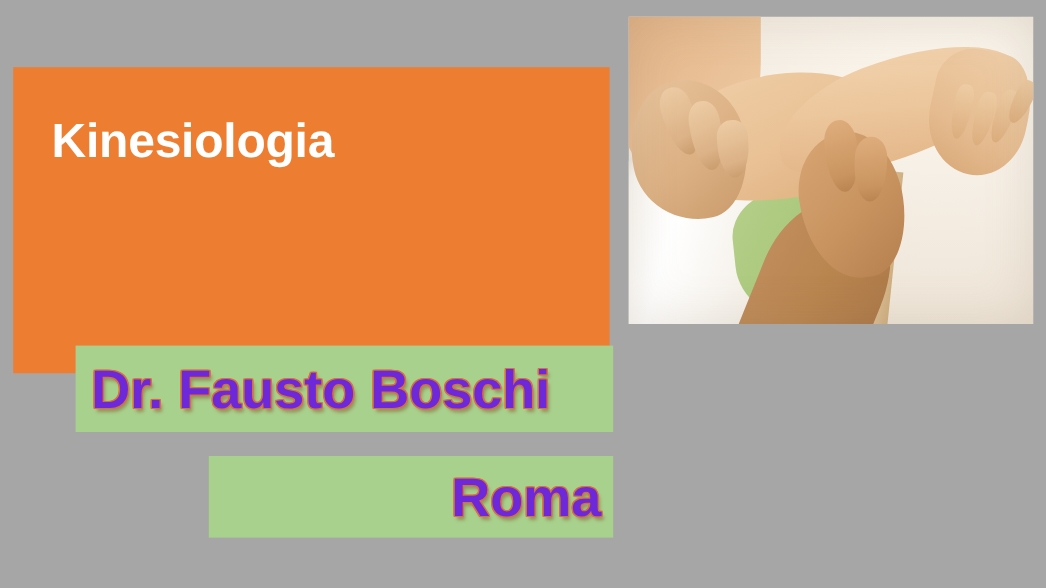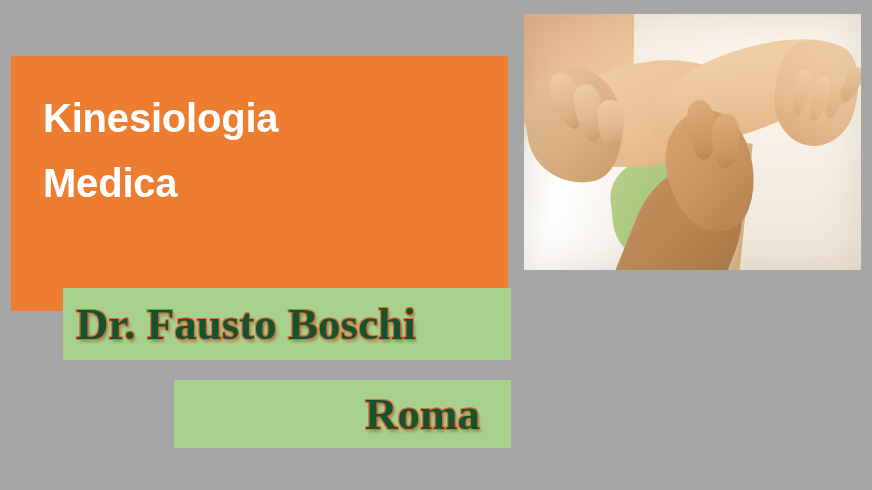--- a/index.html
+++ b/index.html
@@ -220,28 +220,28 @@
     height: 72px;
     justify-content: flex-start;
     padding-left: 13px;
   }
   .name-bar.secondary {
     left: 174px;
     top: 380px;
     width: 337px;
     height: 68px;
     justify-content: flex-end;
-    padding-right: 31px;
+    padding-right: 10px;
   }
   .name-text {
-    font-family: Liberation Serif, serif;
+    font-family: Liberation Sans, sans-serif;
     font-weight: bold;
     font-size: 45px;
     line-height: 1;
-    color: #14532d;
+    color: #6d28d9;
     letter-spacing: 0px;
     white-space: nowrap;
     text-shadow:
        1px 0 0 #d9703a,
       -1px 0 0 #d9703a,
        0 1px 0 #d9703a,
        0 -1px 0 #d9703a,
        1px 1px 0 #d9703a,
       -1px 1px 0 #d9703a,
        1px -1px 0 #d9703a,
@@ -249,21 +249,20 @@
        2px 3px 3px rgba(120,70,35,0.45);
   }
 </style>
 </head>
 <body>
 
 <div class="slide">
 
   <div class="title-block">
     <div class="title-line">Kinesiologia</div>
-    <div class="title-line">Medica</div>
   </div>
 
   <div class="photo-frame">
     <div class="photo-canvas">
       <div class="shoulder"></div>
       <div class="shirt"></div>
       <div class="garment"></div>
       <div class="chairleg"></div>
       <div class="upper-arm"></div>
       <div class="forearm"></div>

